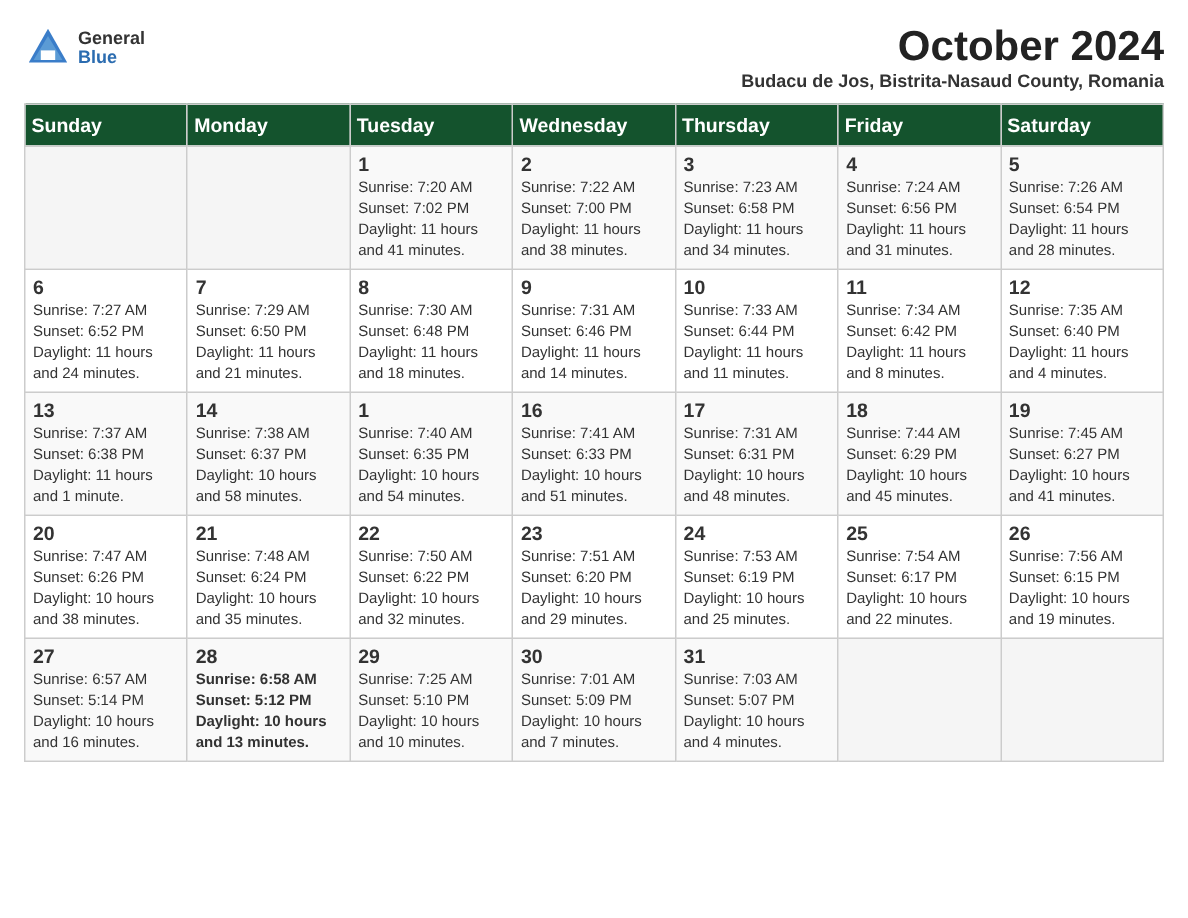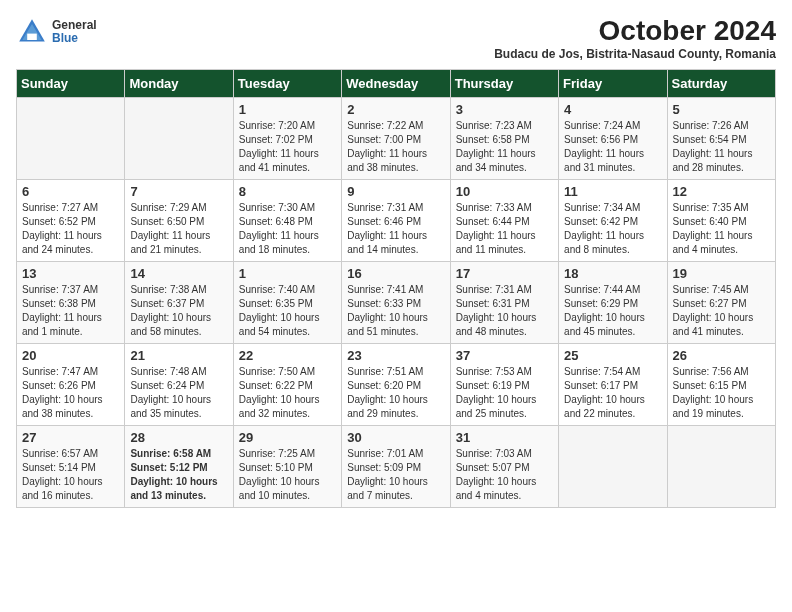--- a/index.html
+++ b/index.html
@@ -266,21 +266,21 @@
 Sunset: 6:22 PM
 Daylight: 10 hours and 32 minutes.</div>
         </td>
         <td>
           <span class="day-number">23</span>
           <div class="day-detail" style="white-space: pre-line;">Sunrise: 7:51 AM
 Sunset: 6:20 PM
 Daylight: 10 hours and 29 minutes.</div>
         </td>
         <td>
-          <span class="day-number">37</span>
+          <span class="day-number">24</span>
           <div class="day-detail" style="white-space: pre-line;">Sunrise: 7:53 AM
 Sunset: 6:19 PM
 Daylight: 10 hours and 25 minutes.</div>
         </td>
         <td>
           <span class="day-number">25</span>
           <div class="day-detail" style="white-space: pre-line;">Sunrise: 7:54 AM
 Sunset: 6:17 PM
 Daylight: 10 hours and 22 minutes.</div>
         </td>

